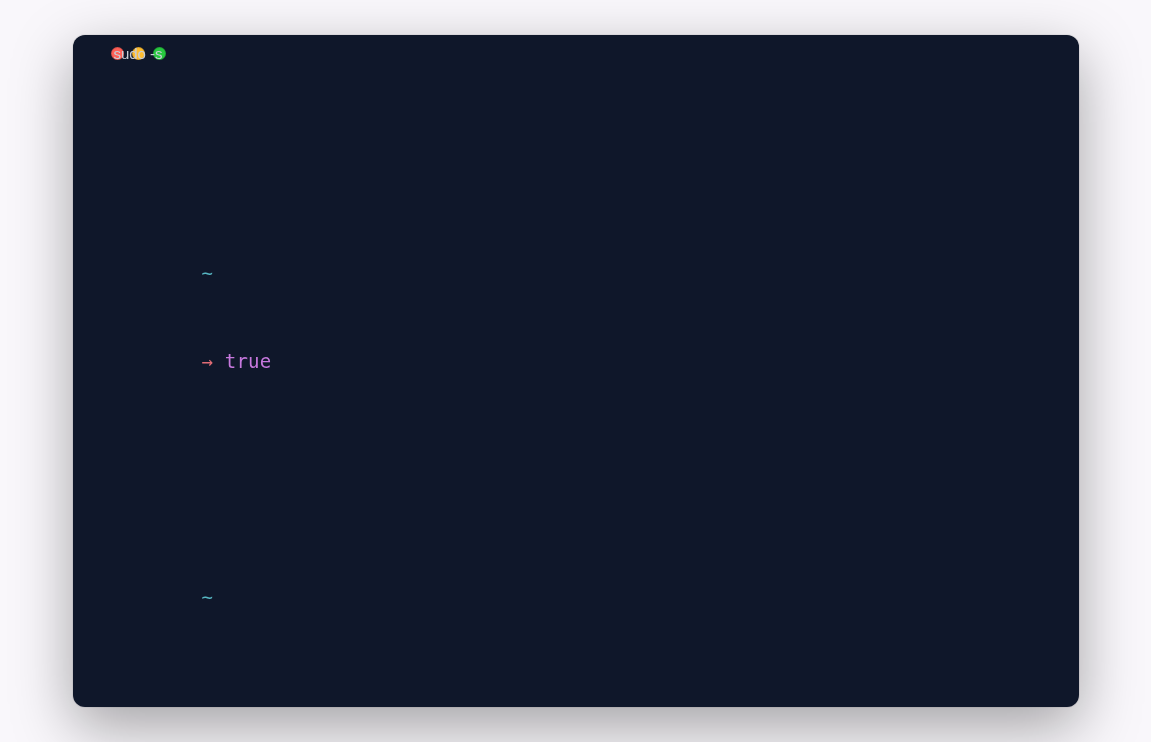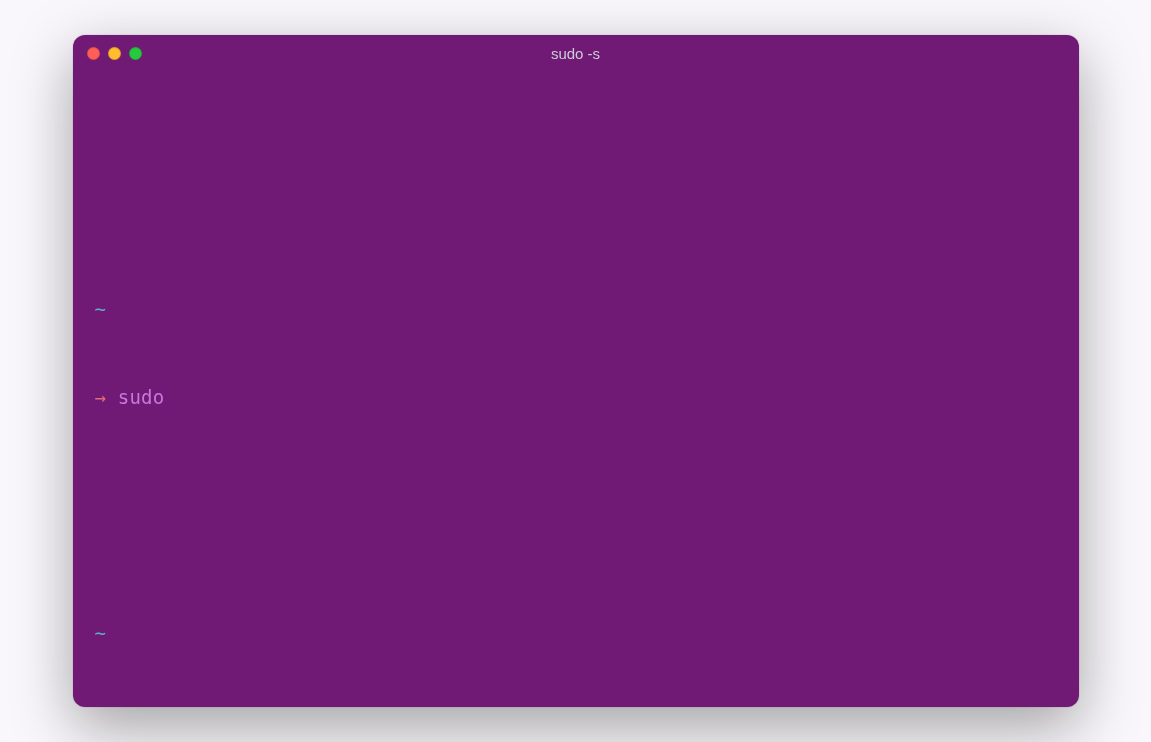--- a/index.html
+++ b/index.html
@@ -7,26 +7,27 @@
   body {
     background: #f9f7fb;
     display: flex;
     align-items: center;
     justify-content: center;
     font-family: "SFMono-Regular", ui-monospace, "Menlo", "Consolas", monospace;
   }
   .terminal-window {
     width: 1006px;
     height: 672px;
-    background: #701a75;
+    background: #0f172a;
     border-radius: 12px;
     box-shadow: 0 20px 60px rgba(0,0,0,0.35), 0 0 0 1px rgba(0,0,0,0.05);
     overflow: hidden;
     display: flex;
-    flex-direction: column;
+    flex-direction: row;
+    padding-left: 24px;
   }
   .titlebar {
     height: 36px;
     position: relative;
     display: flex;
     align-items: center;
     padding: 0 14px;
     flex-shrink: 0;
   }
   .traffic-lights { display: flex; gap: 8px; }
@@ -72,21 +73,21 @@
       <div class="light green"></div>
     </div>
     <div class="title">sudo -s</div>
   </div>
 
   <div class="terminal-body">
     <div class="blank"></div>
 
     
     <span class="line"><span class="tilde">~</span></span>
-    <span class="line"><span class="arrow-ok">→</span> <span class="cmd">sudo</span></span>
+    <span class="line"><span class="arrow-ok">→</span> <span class="cmd">true</span></span>
     <div class="blank"></div>
 
     
     <span class="line"><span class="tilde">~</span></span>
     
     
 
     
     
     

